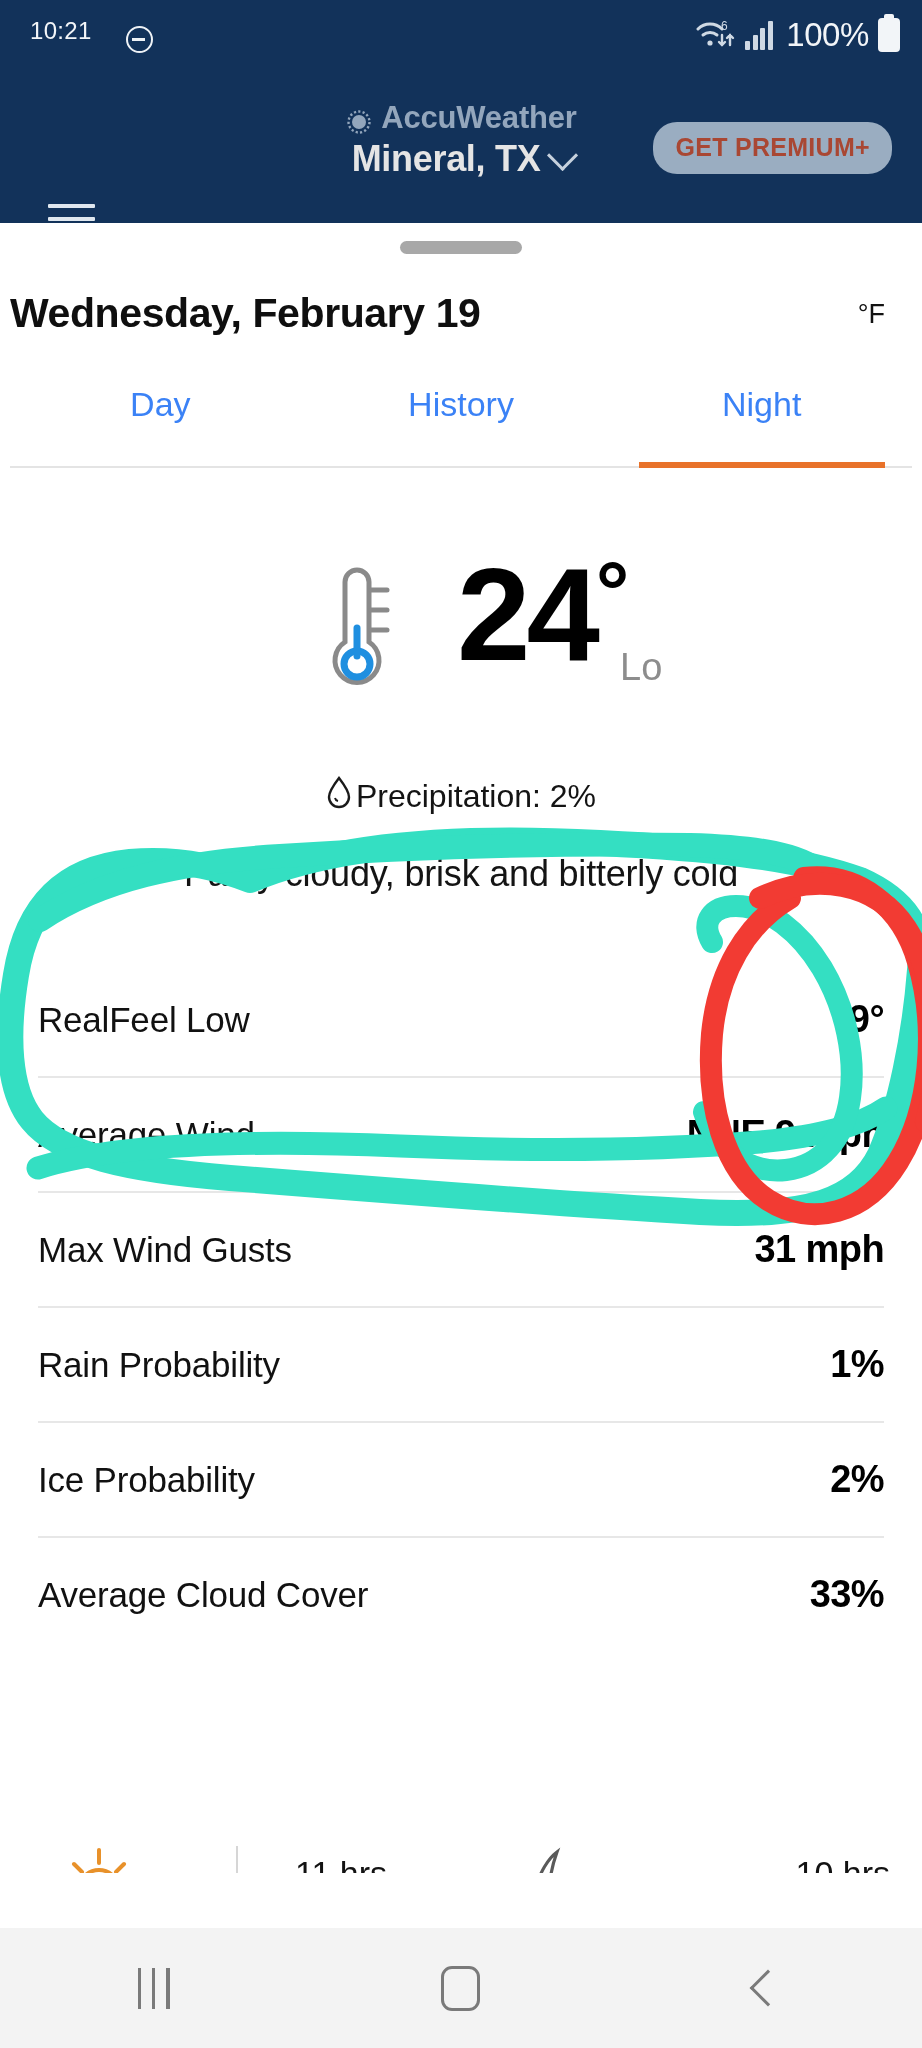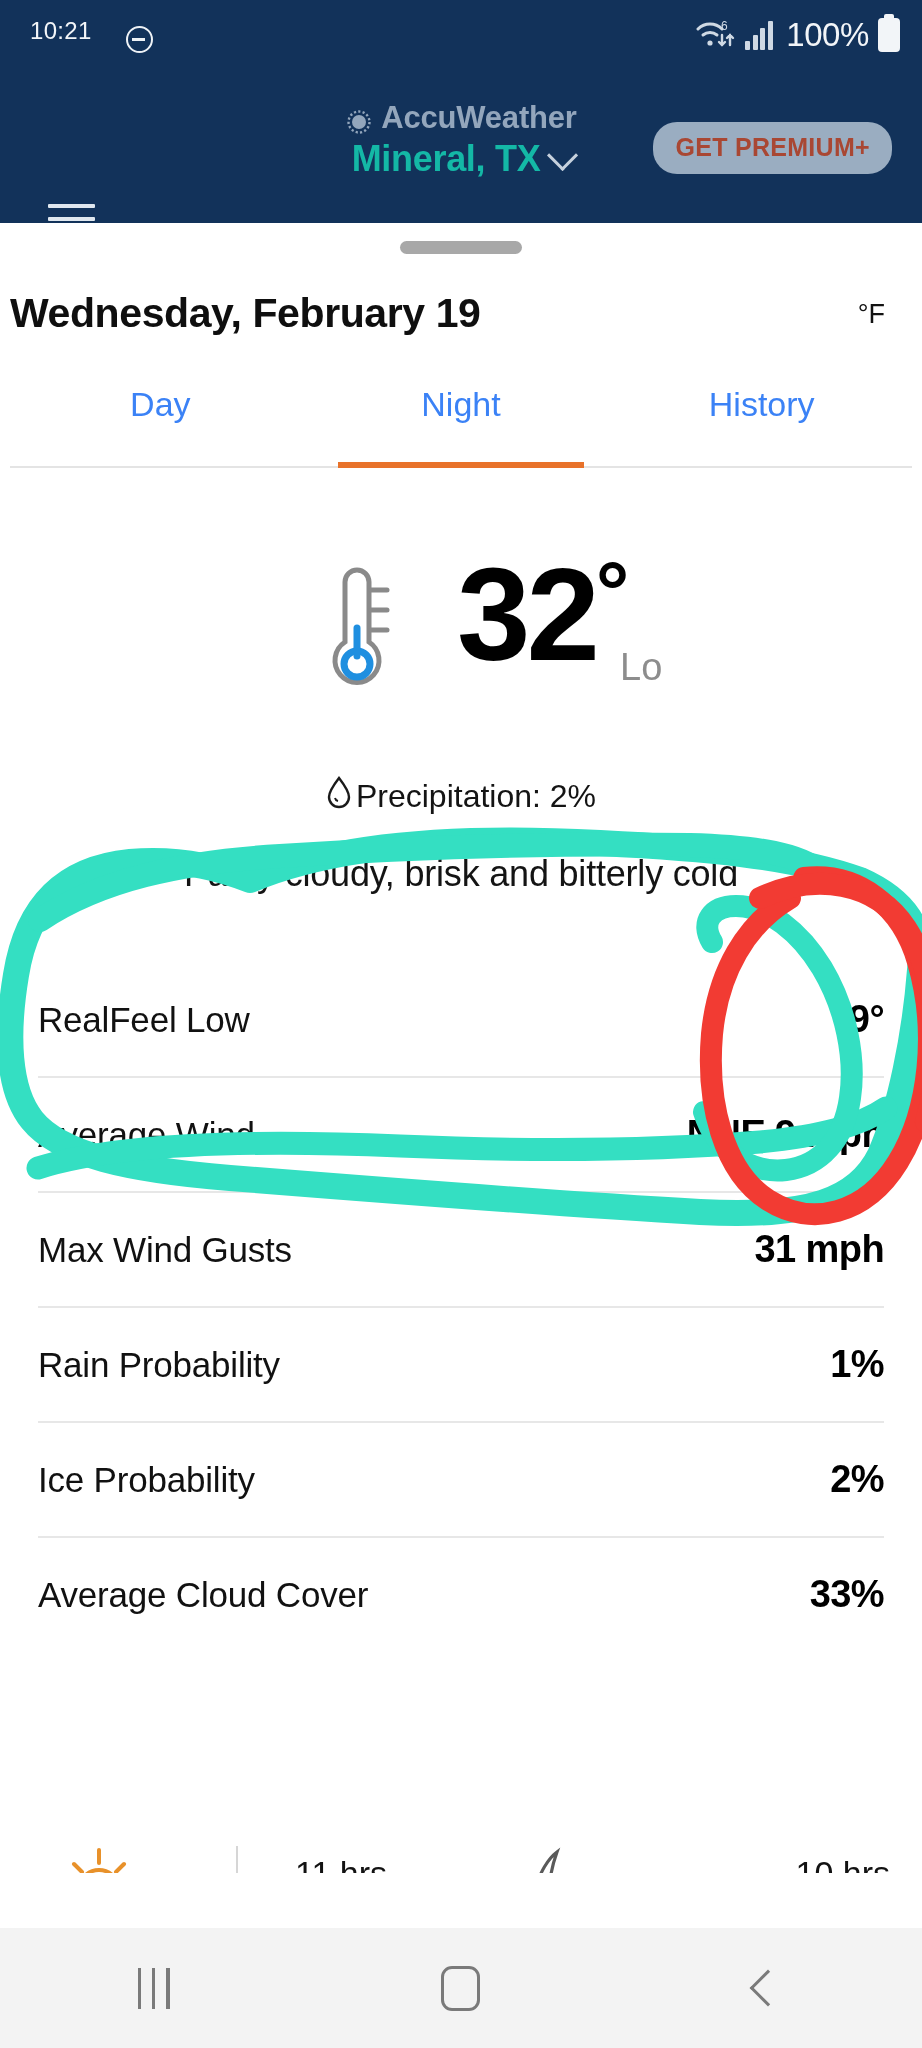--- a/index.html
+++ b/index.html
@@ -125,21 +125,21 @@
     font-weight: 700;
     letter-spacing: -0.2px;
   }
   .sun-logo {
     display: inline-block;
     width: 28px; height: 28px;
     position: relative;
   }
   .locline {
     margin-top: 2px;
-    color: #14b8a6;
+    color: #e5e5e5;
     font-size: 36px;
     font-weight: 700;
     letter-spacing: -0.3px;
     display: flex;
     align-items: center;
     justify-content: center;
     gap: 8px;
   }
   .chev-down {
     display: inline-block;
@@ -451,37 +451,37 @@
 
   <div class="sheet">
 
     <div class="grabber"></div>
 
     <div class="datetitle">Wednesday, February 19</div>
     <div class="unit-toggle">°F</div>
 
     <div class="tabs">
       <div class="tab">Day</div>
+      <div class="tab">History</div>
       <div class="tab active">Night</div>
-      <div class="tab">History</div>
     </div>
 
     <div class="hero">
       <div class="thermo">
         <svg width="78" height="136" viewBox="0 0 78 136">
           <path d="M24 22 a12 12 0 0 1 24 0 v60 a22 22 0 1 1 -24 0 z" fill="#ffffff" stroke="#8a8a8a" stroke-width="5"></path>
           <circle cx="36" cy="104" r="13" fill="none" stroke="#1f8fe0" stroke-width="7"></circle>
           <line x1="36" y1="68" x2="36" y2="96" stroke="#1f8fe0" stroke-width="7" stroke-linecap="round"></line>
           <line x1="50" y1="30" x2="66" y2="30" stroke="#8a8a8a" stroke-width="5" stroke-linecap="round"></line>
           <line x1="50" y1="50" x2="66" y2="50" stroke="#8a8a8a" stroke-width="5" stroke-linecap="round"></line>
           <line x1="50" y1="70" x2="66" y2="70" stroke="#8a8a8a" stroke-width="5" stroke-linecap="round"></line>
         </svg>
       </div>
       <div class="temp-main">
-        <span>32</span><span class="deg-sign">°</span>
+        <span>24</span><span class="deg-sign">°</span>
       </div>
       <div class="lo-label">Lo</div>
     </div>
 
     <div class="precip-row">
       <span>
         <svg width="26" height="34" viewBox="0 0 26 34">
           <path d="M13 3 C13 3 3 16 3 22 a10 10 0 0 0 20 0 C23 16 13 3 13 3 z" fill="none" stroke="#1a1a1a" stroke-width="2.4"></path>
           <path d="M9 23 a4 4 0 0 0 3 3" fill="none" stroke="#1a1a1a" stroke-width="2"></path>
         </svg>

